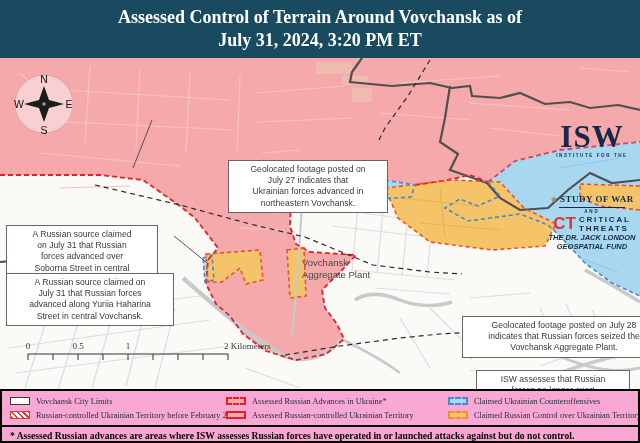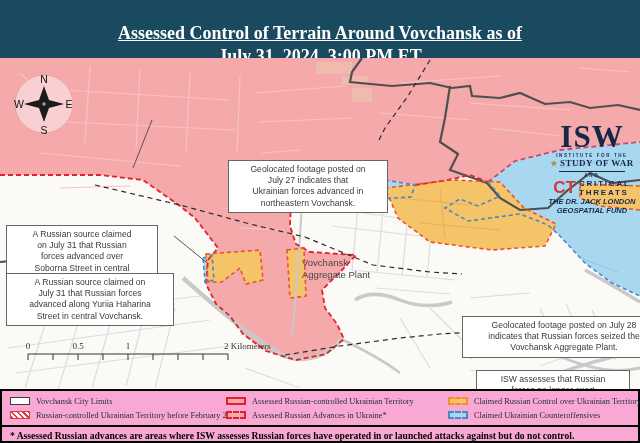--- a/index.html
+++ b/index.html
@@ -3,21 +3,21 @@
 <meta charset="utf-8">
 <style>
   * { margin:0; padding:0; box-sizing:border-box; }
   body { background:#888; }
   .page { position:relative; width:640px; height:443px; background:#fff; overflow:hidden;
           font-family:"Liberation Sans", sans-serif; }
 
   
   .titlebar { position:absolute; top:0; left:0; width:640px; height:58px; background:#1a4a5f;
               color:#fff; text-align:center; font-family:"Liberation Serif", serif;
-              font-weight:700; font-size:18px; line-height:23px; padding-top:22px;text-decoration:underline; }
+              font-weight:700; font-size:18px; line-height:23px; padding-top:6px; }
 
   
   .map { position:absolute; top:58px; left:0; width:640px; height:332px; background:#fbfaf7; }
   .map svg { position:absolute; top:0; left:0; }
 
   
   .callout { position:absolute; background:#fff; border:1px solid #666; color:#3a3a3a;
              font-size:8.6px; line-height:1.3; text-align:center; padding:3px 21px; z-index:5; }
   .cb1 { left:228px; top:102px; width:160px; }
   .cb2 { left:6px;   top:167px; width:152px; }
@@ -25,21 +25,21 @@
   .cb4 { left:462px; top:258px; width:204px; }
   .cb5 { left:476px; top:312px; width:154px; }
 
   
   .logo { position:absolute; left:545px; top:64px; width:94px; text-align:center;
           color:#16284a; z-index:4; }
   .logo .wordmark { font-family:"Liberation Serif", serif; font-weight:700; font-size:31px;
                     line-height:30px; letter-spacing:1px; }
   .logo .inst { font-size:4.5px; font-weight:700; letter-spacing:1.6px; margin-top:1px; }
   .logo .study { font-family:"Liberation Serif", serif; font-weight:700; font-size:9px;
-                 letter-spacing:.5px; }
+                 letter-spacing:.5px;margin-top:36px; }
   .logo .star { color:#a88f4e; font-size:8px; margin-right:2px; }
   .logo .rule { border-top:1px solid #16284a; width:66px; margin:3px auto 1px; }
   .logo .and { font-size:4.5px; font-weight:700; letter-spacing:2px; }
   .logo .ctrow { display:flex; justify-content:center; align-items:center; gap:3px; margin-top:1px; }
   .logo .ct { color:#d4373c; font-weight:700; font-size:17px; line-height:16px; }
   .logo .ctxt { text-align:left; font-weight:700; font-size:8px; letter-spacing:1.8px; line-height:9px; }
   .logo .fund { font-style:italic; font-weight:700; font-size:7.5px; line-height:9px; }
 
   
   .attrib { position:absolute; left:8px; top:362px; width:630px; z-index:4;
@@ -65,21 +65,21 @@
   .footnote { padding:3px 16px 0 8px; font-family:"Liberation Serif", serif; font-weight:700;
               font-size:9.6px; color:#000; white-space:nowrap;border-radius:7px; }
 </style>
 </head>
 <body>
 
 <div class="page">
 
   <div class="titlebar">
     <div>Assessed Control of Terrain Around Vovchansk as of</div>
-    <div>July 31, 2024, 3:00 PM ET</div>
+    <div>July 31, 2024, 3:20 PM ET</div>
   </div>
 
   <div class="map">
     <svg viewBox="0 0 640 332" width="640" height="332">
 
       <rect x="0" y="0" width="640" height="332" fill="#fbfaf7"></rect>
 
       <g stroke="#dcdcdc" stroke-width="1.2" fill="none">
         <path d="M25,330 L55,235"></path>
           <path d="M58,332 L88,232"></path>
@@ -274,35 +274,35 @@
           <span class="sw sw-city"></span>
           <span class="ltext">Vovchansk City Limits</span>
         </div>
         <div class="lrow">
           <span class="sw sw-prefeb"></span>
           <span class="ltext">Russian-controlled Ukrainian Territory before February 24</span>
         </div>
       </div>
       <div class="lcol">
         <div class="lrow">
+          <span class="sw sw-adv"></span>
+          <span class="ltext">Assessed Russian Advances in Ukraine*</span>
+        </div>
+        <div class="lrow">
           <span class="sw sw-rus"></span>
           <span class="ltext">Assessed Russian-controlled Ukrainian Territory</span>
         </div>
-        <div class="lrow">
-          <span class="sw sw-adv"></span>
-          <span class="ltext">Assessed Russian Advances in Ukraine*</span>
-        </div>
       </div>
       <div class="lcol">
+        <div class="lrow">
+          <span class="sw sw-claimu"></span>
+          <span class="ltext">Claimed Ukrainian Counteroffensives</span>
+        </div>
         <div class="lrow">
           <span class="sw sw-claimr"></span>
           <span class="ltext">Claimed Russian Control over Ukrainian Territory</span>
-        </div>
-        <div class="lrow">
-          <span class="sw sw-claimu"></span>
-          <span class="ltext">Claimed Ukrainian Counteroffensives</span>
         </div>
       </div>
     </div>
     <div class="footnote">* Assessed Russian advances are areas where ISW assesses Russian forces have operated in or launched attacks against but do not control.</div>
   </div>
 
 </div>
 
 </body></html>

